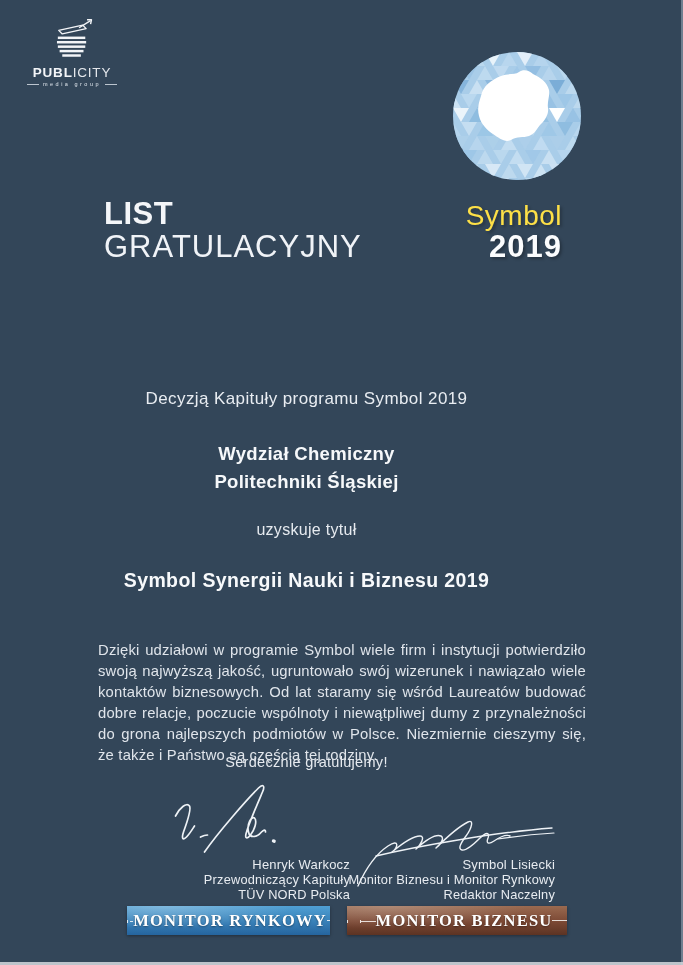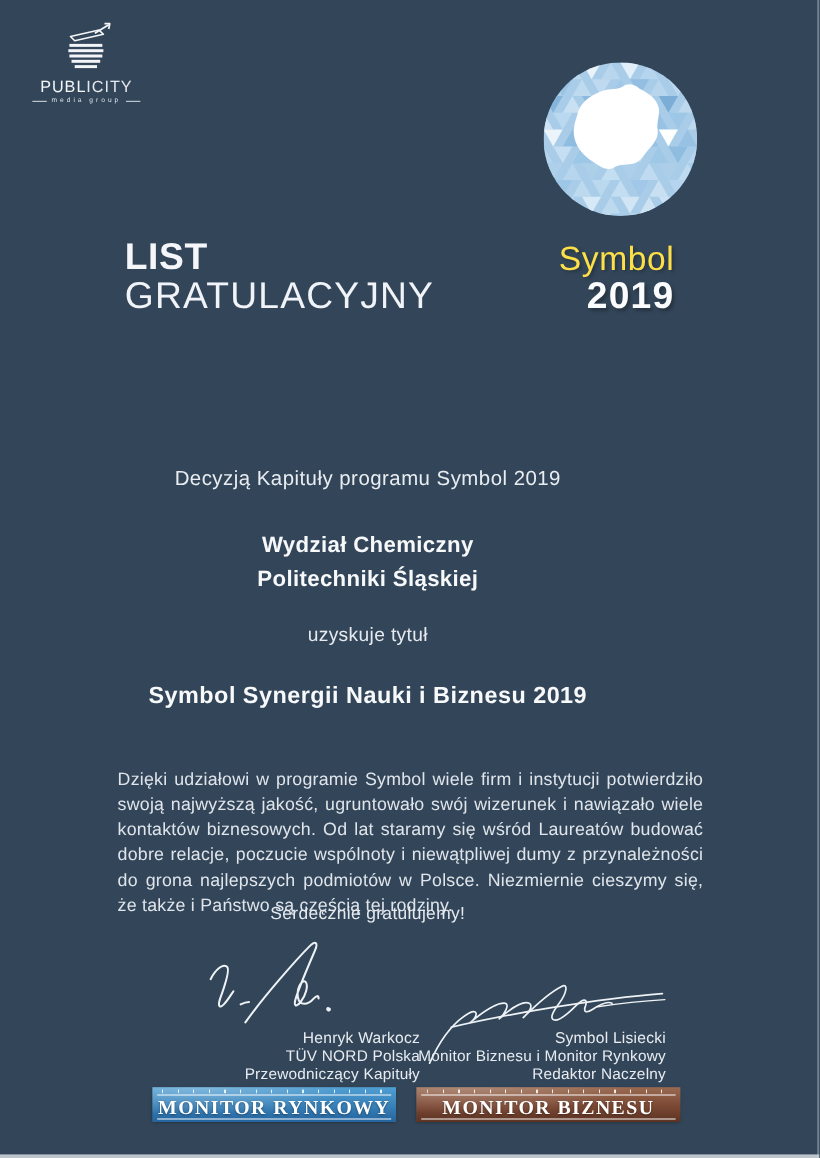--- a/index.html
+++ b/index.html
@@ -10,21 +10,21 @@
     color:#eef1f5;
   }
   
   .edge-bottom{position:absolute;left:0;bottom:0;width:100%;height:3px;background:#ccd1d7;opacity:.9;}
   .edge-right{position:absolute;top:0;right:0;width:2px;height:100%;background:#b9c5d2;opacity:.45;}
 
   
   .publicity{position:absolute;left:24px;top:18px;width:96px;text-align:center;}
   .publicity .icon{display:block;margin:0 auto;}
   .publicity .brand{font-size:13.5px;letter-spacing:.8px;color:#f3f5f8;line-height:14px;margin-top:2px;}
-  .publicity .brand b{font-weight:400;}
+  .publicity .brand b{font-weight:700;}
   .publicity .brand span{font-weight:400;opacity:.92;}
   .publicity .tagline{font-size:5.5px;letter-spacing:2.5px;color:#dfe5ec;margin-top:1px;display:flex;align-items:center;justify-content:center;gap:4px;}
   .publicity .tagline::before,.publicity .tagline::after{content:"";display:block;width:12px;height:1px;background:#dfe5ec;opacity:.8;}
 
   
   .mosaic{position:absolute;left:453px;top:52px;width:128px;height:128px;}
 
   
   .heading{position:absolute;left:104px;top:197px;line-height:33px;}
   .heading .l1{font-size:31px;font-weight:700;letter-spacing:.5px;color:#f4f6f9;}
@@ -53,21 +53,21 @@
   .sig-left{left:160px;top:780px;}
   .sig-right{left:348px;top:792px;}
 
   .sig-block{position:absolute;top:858px;width:220px;text-align:right;
     font-size:12.8px;line-height:14.8px;color:#e8ecf1;letter-spacing:.2px;}
   .sig-block .name{font-size:13px;}
   .sig-block-left{left:130px;}
   .sig-block-right{left:335px;}
 
   
-  .banner{position:absolute;top:906px;height:29px;display:flex;flex-direction:column;align-items:center;box-shadow:0 1px 3px rgba(0,0,0,.35);}
+  .banner{position:absolute;top:906px;height:29px;display:flex;flex-direction:row;align-items:center;box-shadow:0 1px 3px rgba(0,0,0,.35);}
   .banner .ticks{margin-top:2px;height:3px;width:92%;
     background:repeating-linear-gradient(90deg, rgba(255,255,255,.85) 0 1px, transparent 1px 13px);}
   .banner .topline{margin-top:1px;height:1px;width:96%;background:rgba(255,255,255,.8);}
   .banner .label{font-family:"Liberation Serif", serif;font-weight:700;font-size:16.5px;
     letter-spacing:1.2px;color:#ffffff;line-height:19px;text-shadow:0 1px 2px rgba(0,0,0,.4);white-space:nowrap;}
   .banner .bottomline{height:1px;width:96%;background:rgba(255,255,255,.8);}
   .banner-rynkowy{left:127px;width:203px;
     background:radial-gradient(ellipse at 18% 0%, rgba(255,255,255,.28), transparent 55%),
                linear-gradient(180deg,#4f9fd3 0%,#3a83ba 50%,#25649e 100%);}
   .banner-biznesu{left:347px;width:220px;
@@ -276,22 +276,22 @@
   <div class="sig sig-right">
     <svg width="212" height="96" viewBox="0 0 212 96">
       <path d="M10,94 C18,76 28,62 40,54 C52,46 50,56 44,60 C56,50 66,44 72,44 C78,44 72,54 68,57 C78,48 88,42 93,44 C97,46 92,53 88,56 C100,44 112,34 120,30 C126,27 124,36 118,44 C112,52 110,57 114,58 C118,59 126,52 132,46 C138,40 142,40 140,46 C138,51 140,53 146,49 C152,45 158,42 162,44" stroke-width="1.4"></path>
       <path d="M28,64 C70,54 150,40 204,36" stroke-width="1.4"></path>
       <path d="M150,47 C170,44 190,42 206,41" stroke-width="1.2"></path>
     </svg>
   </div>
 
   <div class="sig-block sig-block-left">
     <div class="name">Henryk Warkocz</div>
+    <div>Przewodniczący Kapituły</div>
     <div>TÜV NORD Polska</div>
-    <div>Przewodniczący Kapituły</div>
   </div>
   <div class="sig-block sig-block-right">
     <div class="name">Symbol Lisiecki</div>
     <div>Monitor Biznesu i Monitor Rynkowy</div>
     <div>Redaktor Naczelny</div>
   </div>
 
   <div class="banner banner-rynkowy">
     <div class="ticks"></div>
     <div class="topline"></div>

